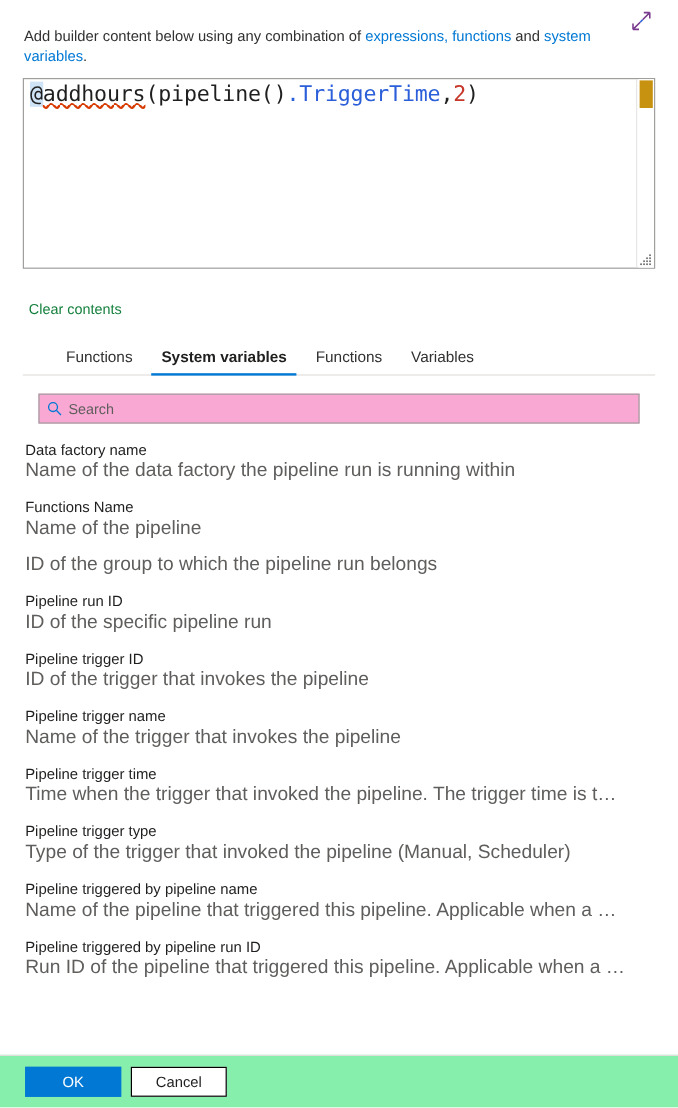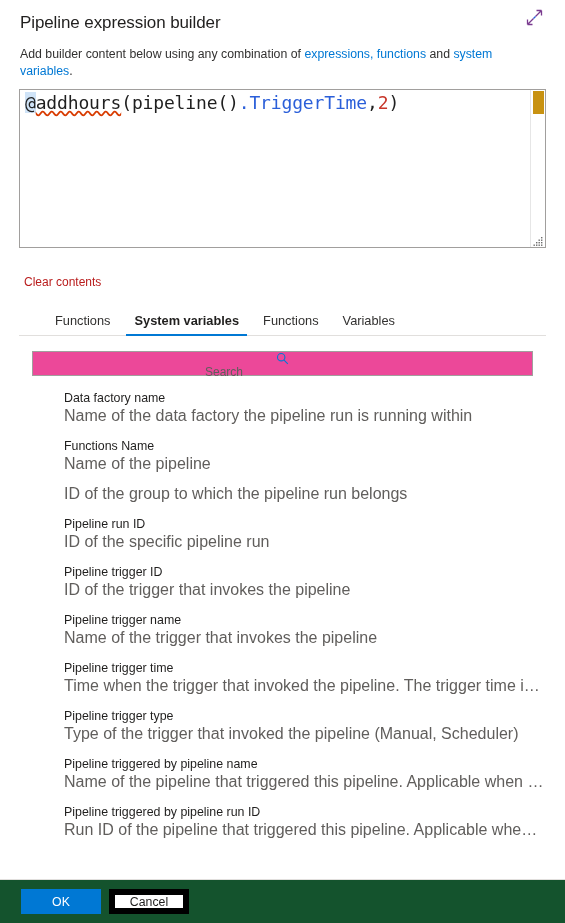--- a/index.html
+++ b/index.html
@@ -128,21 +128,21 @@
     bottom: 1px;
     width: 12px;
     height: 12px;
     cursor: nwse-resize;
   }
 
   .clear-contents {
     display: inline-block;
     margin: 27px 0 0 24px;
     font-size: 12px;
-    color: #b91c1c;
+    color: #15803d;
     cursor: pointer;
     text-decoration: none;
     text-align: center;
   }
 
   
   .tabs-row {
     margin: 18px 19px 0 19px;
     border-bottom: 1px solid #e1dfdd;
     display: flex;
@@ -174,23 +174,22 @@
     background: #0078d4;
   }
 
   
   .search-wrap {
     margin: 15px 32px 0 32px;
     height: 25px;
     border: 1px solid #a19f9d;
     display: flex;
     align-items: center;
-    background: #ec4899;
+    background: #f9a8d4;
     box-sizing: border-box;
-    flex-direction: column;
   }
   .search-icon {
     width: 24px;
     display: flex;
     align-items: center;
     justify-content: center;
     flex: none;
   }
   .search-input {
     border: none;
@@ -204,21 +203,21 @@
     height: 100%;
   }
   .search-input::placeholder {
     color: #605e5c;
     opacity: 1;
   }
 
   
   .var-list {
     margin: 14px 0 0 0;
-    padding: 0 20px 0 64px;
+    padding: 0 20px 0 21px;
     height: 470px;
     overflow: hidden;
   }
   .var-item {
     margin-bottom: 14px;
     cursor: pointer;
   }
   .var-name {
     font-size: 12.4px;
     color: #201f1e;
@@ -239,51 +238,50 @@
   .footer {
     position: absolute;
     left: 0;
     right: 0;
     bottom: 0;
     height: 43px;
     border-top: 1px solid #e1dfdd;
     display: flex;
     align-items: center;
     padding-left: 21px;
-    background: #14532d;
+    background: #86efac;
   }
   .btn {
     height: 25px;
     min-width: 80px;
     font-family: "Liberation Sans", sans-serif;
     font-size: 12.3px;
     cursor: pointer;
     padding: 0 10px;
     box-sizing: border-box;
   }
   .btn-primary {
     background: #0078d4;
     color: #ffffff;
     border: 1px solid #0078d4;
   }
   .btn-secondary {
     background: #ffffff;
     color: #201f1e;
-    border: 6px solid #000000;
+    border: 1px solid #000000;
     margin-left: 8px;
   }
 </style>
 </head>
 <body>
 
 
 
 
 <div class="panel-header">
-  <h1 class="panel-title">Pipeline expression builder</h1>
   <button class="expand-btn" title="Expand">
     <svg width="17" height="17" viewBox="0 0 17 17">
       <path d="M15.5 1.5 L10.5 1.5 M15.5 1.5 L15.5 6.5 M15.5 1.5 L9.5 7.5" stroke="#7a3b8f" stroke-width="1.3" fill="none"></path>
       <path d="M1.5 15.5 L6.5 15.5 M1.5 15.5 L1.5 10.5 M1.5 15.5 L7.5 9.5" stroke="#7a3b8f" stroke-width="1.3" fill="none"></path>
       <path d="M9.5 7.5 L7.5 9.5" stroke="#2b5fd9" stroke-width="1.3" fill="none"></path>
     </svg>
   </button>
 </div>
 
 

